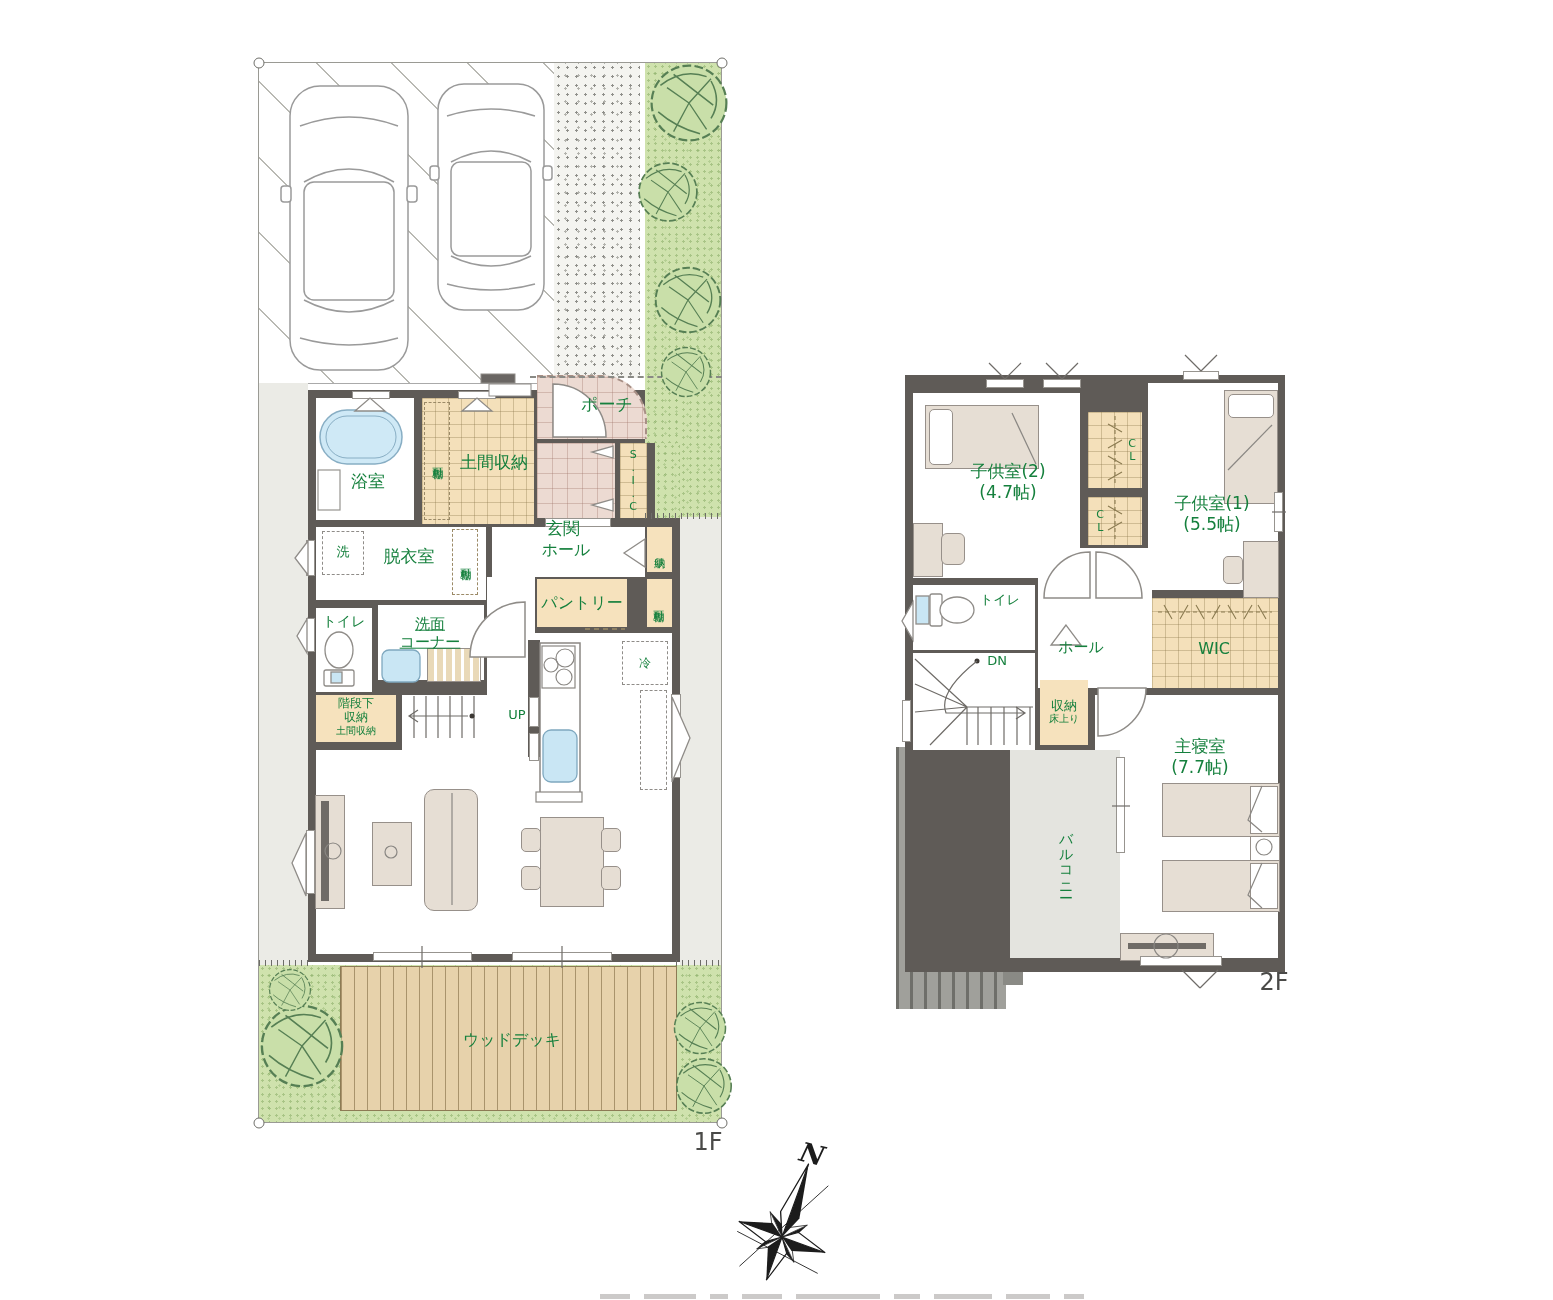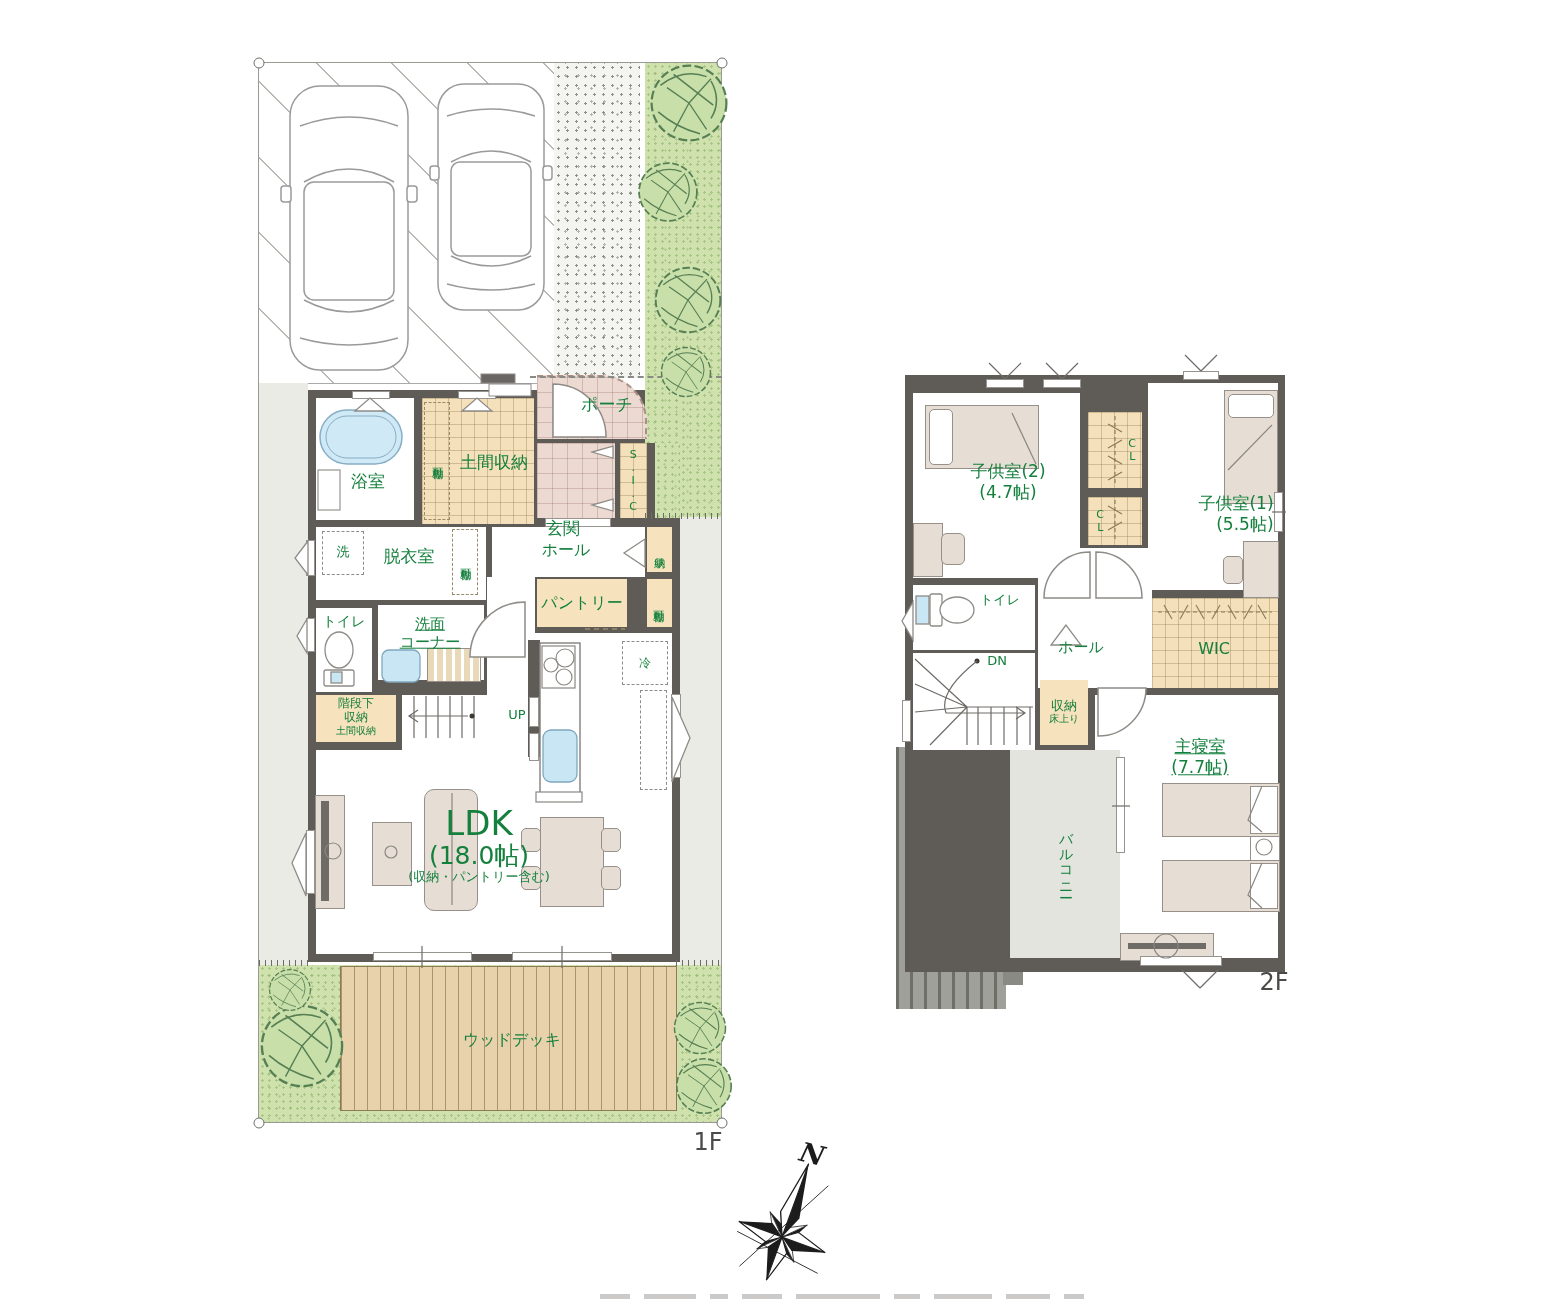--- a/index.html
+++ b/index.html
@@ -378,47 +378,42 @@
     <span style="display:block;">洗面</span>
     <span style="display:block;">コーナー</span>
   </div>
   <div class="lbl f12" style="left:356px;top:717px;line-height:1.15;">
     <span style="display:block;">階段下</span>
     <span style="display:block;">収納</span>
     <span style="display:block;font-size:10px;">土間収納</span>
   </div>
   <div class="lbl f13" style="left:517px;top:715px;">UP</div>
   <div class="lbl f12" style="left:645px;top:663px;">冷</div>
-  <div class="lbl" style="left:479px;top:845px;line-height:1.1;">
-    <span style="display:block;font-size:34px;">LDK</span>
-    <span style="display:block;font-size:25px;">(18.0帖)</span>
-    <span style="display:block;font-size:13px;">(収納・パントリー含む)</span>
-  </div>
   <div class="lbl f16" style="left:512px;top:1040px;">ウッドデッキ</div>
   <div class="lbl f24" style="left:708px;top:1143px;">1F</div>
 
   <div class="lbl f17" style="left:1008px;top:482px;">
     <span style="display:block;">子供室(2)</span>
     <span style="display:block;">(4.7帖)</span>
   </div>
   <div class="lbl f11 vtext" style="left:1132px;top:450px;letter-spacing:0;">CL</div>
   <div class="lbl f11 vtext" style="left:1100px;top:521px;letter-spacing:0;">CL</div>
-  <div class="lbl f17" style="left:1212px;top:514px;margin-left:24px;">
+  <div class="lbl f17" style="left:1212px;top:514px;">
     <span style="display:block;">子供室(1)</span>
-    <span style="display:block;text-align:right;">(5.5帖)</span>
+    <span style="display:block;">(5.5帖)</span>
   </div>
   <div class="lbl f13" style="left:1000px;top:600px;">トイレ</div>
   <div class="lbl f15" style="left:1081px;top:647px;">ホール</div>
   <div class="lbl f13" style="left:997px;top:661px;">DN</div>
   <div class="lbl f13" style="left:1064px;top:712px;line-height:1.1;">
     <span style="display:block;">収納</span>
     <span style="display:block;font-size:10px;">床上り</span>
   </div>
   <div class="lbl f16" style="left:1214px;top:649px;">WIC</div>
-  <div class="lbl f17" style="left:1200px;top:757px;text-decoration:underline;">
+  <div class="lbl f17" style="left:1200px;top:757px;">
     <span style="display:block;">主寝室</span>
     <span style="display:block;">(7.7帖)</span>
   </div>
   <div class="lbl f14 vtext" style="left:1066px;top:857px;">バルコニー</div>
   <div class="lbl f24" style="left:1274px;top:983px;">2F</div>
 
   <div class="lbl" style="left:812px;top:1155px;font-family:'DejaVu Serif','Liberation Serif',serif;font-style:italic;font-weight:bold;font-size:27px;transform:translate(-50%,-50%) rotate(14deg);color:#1c1c1c;">N</div>
 
   <div class="remnant" style="left:600px;top:1294px;">
     <span style="width:30px;"></span>

